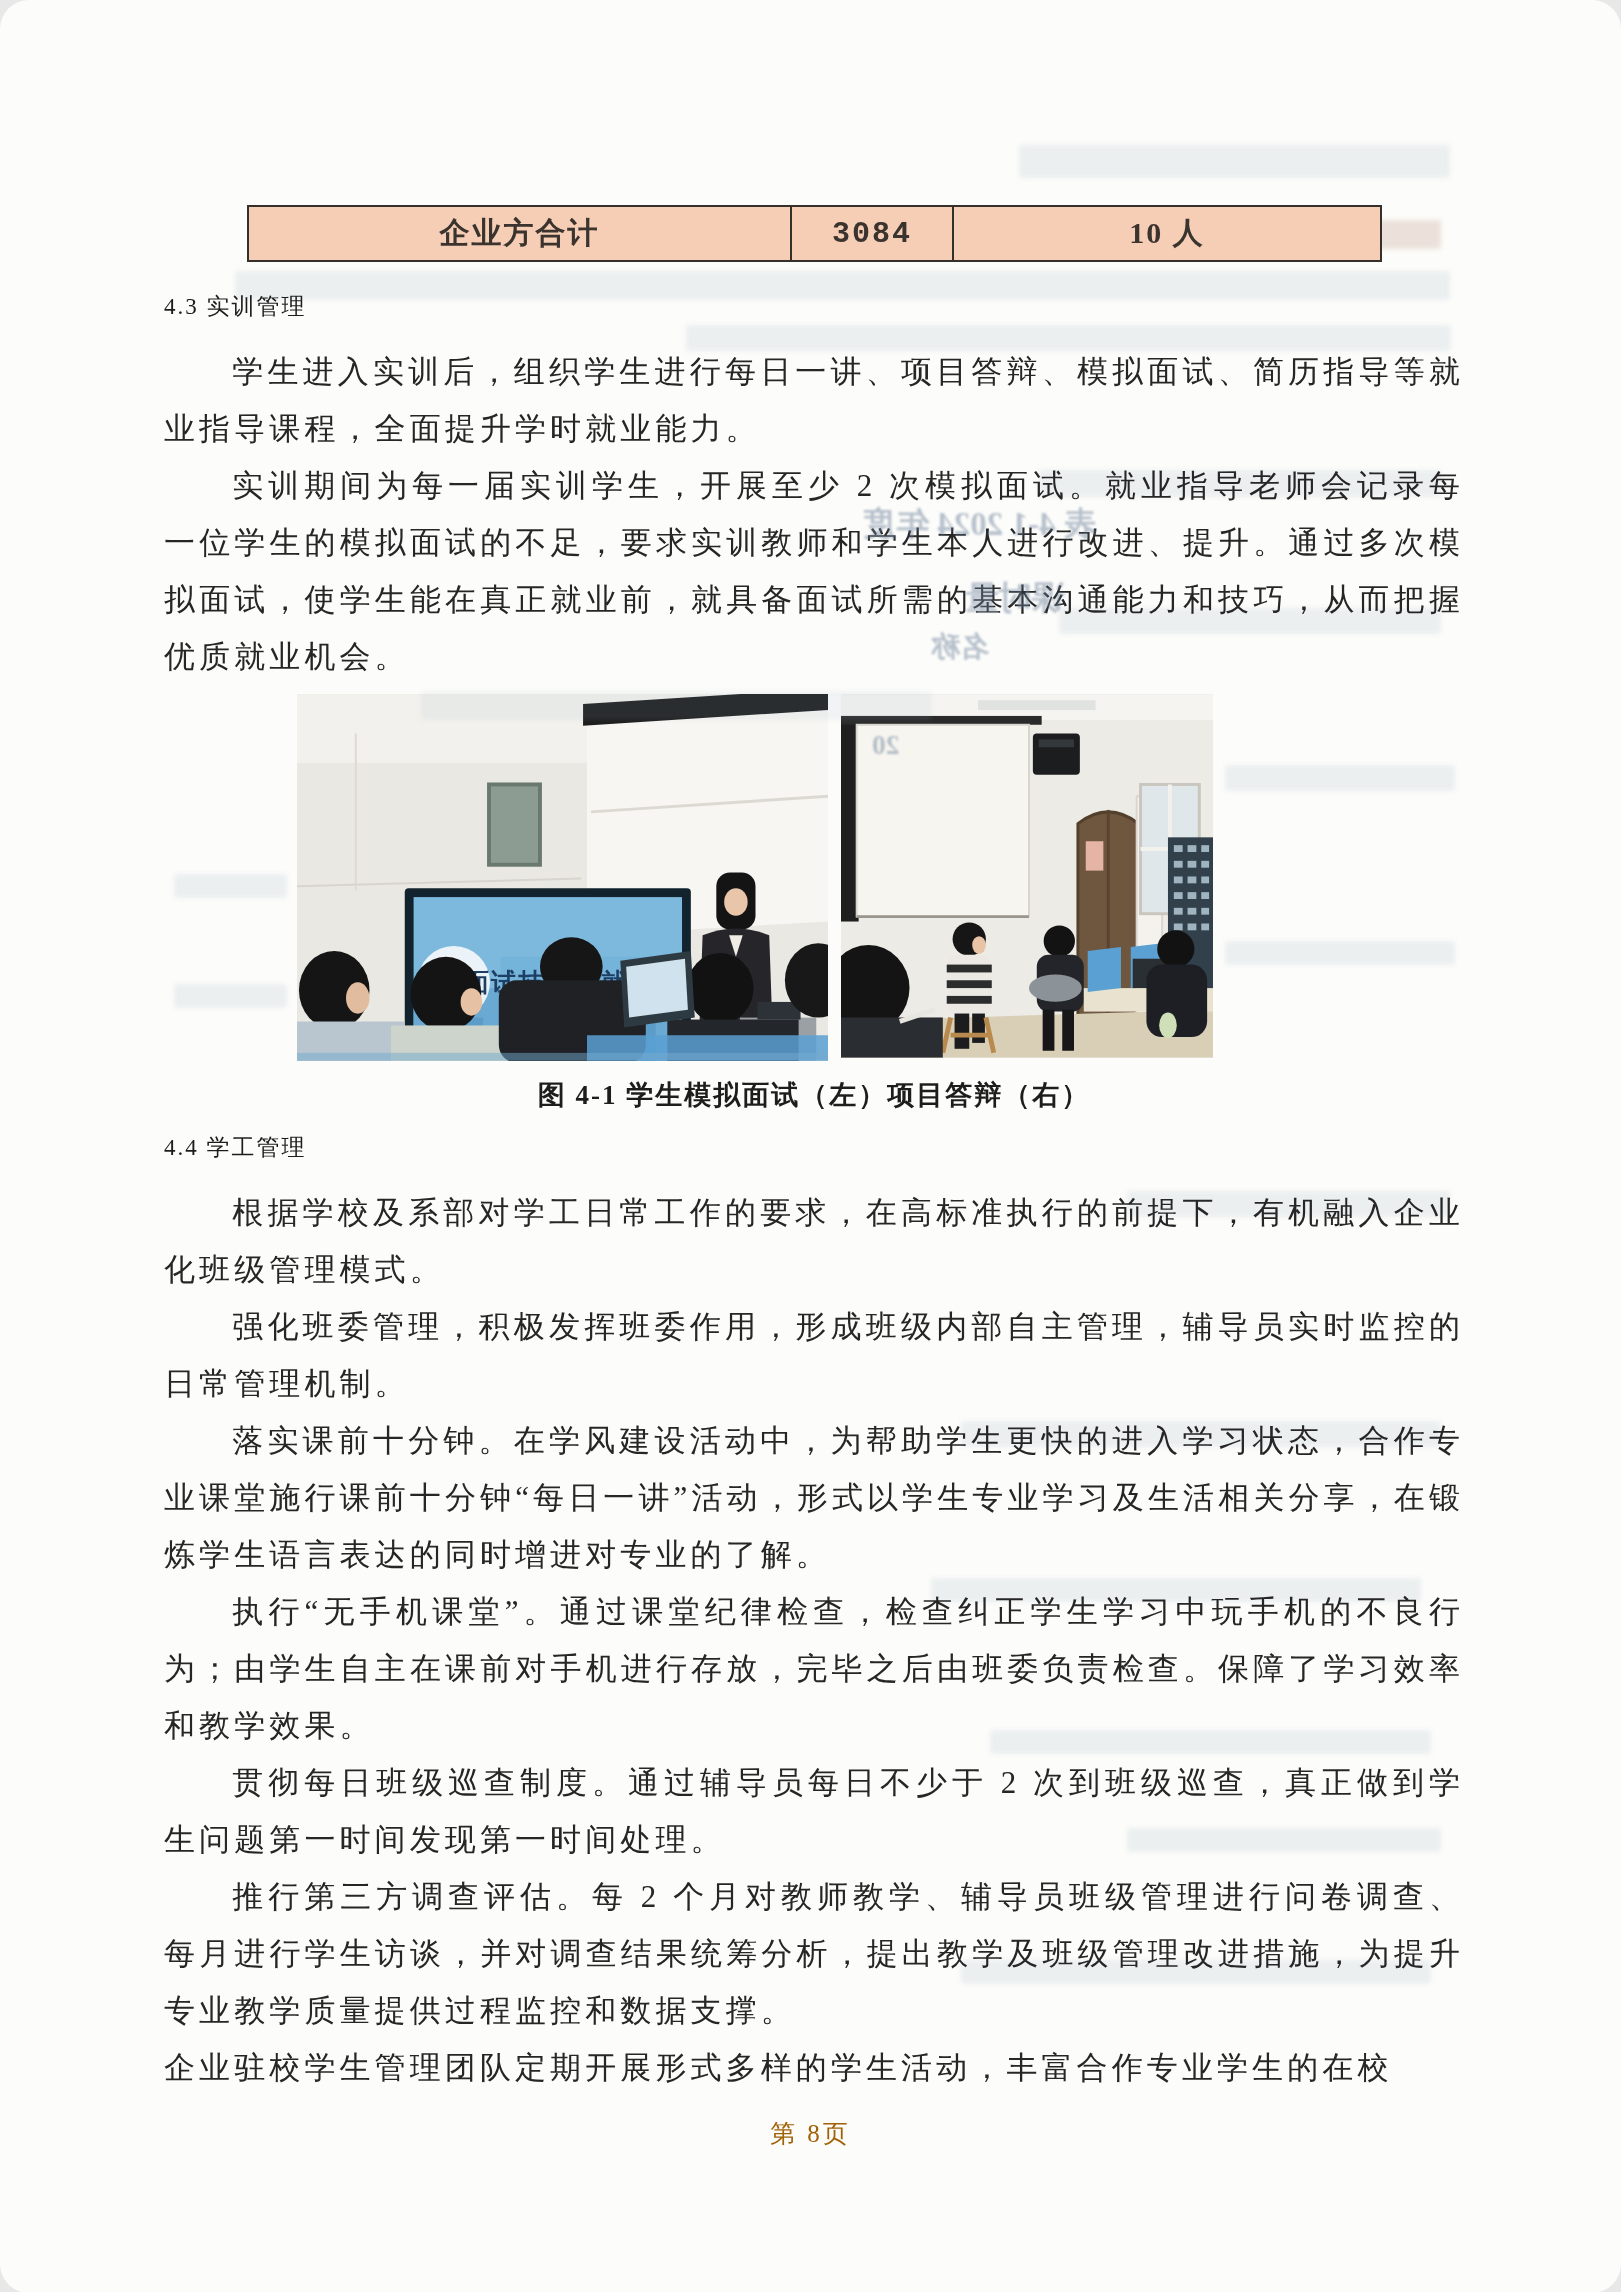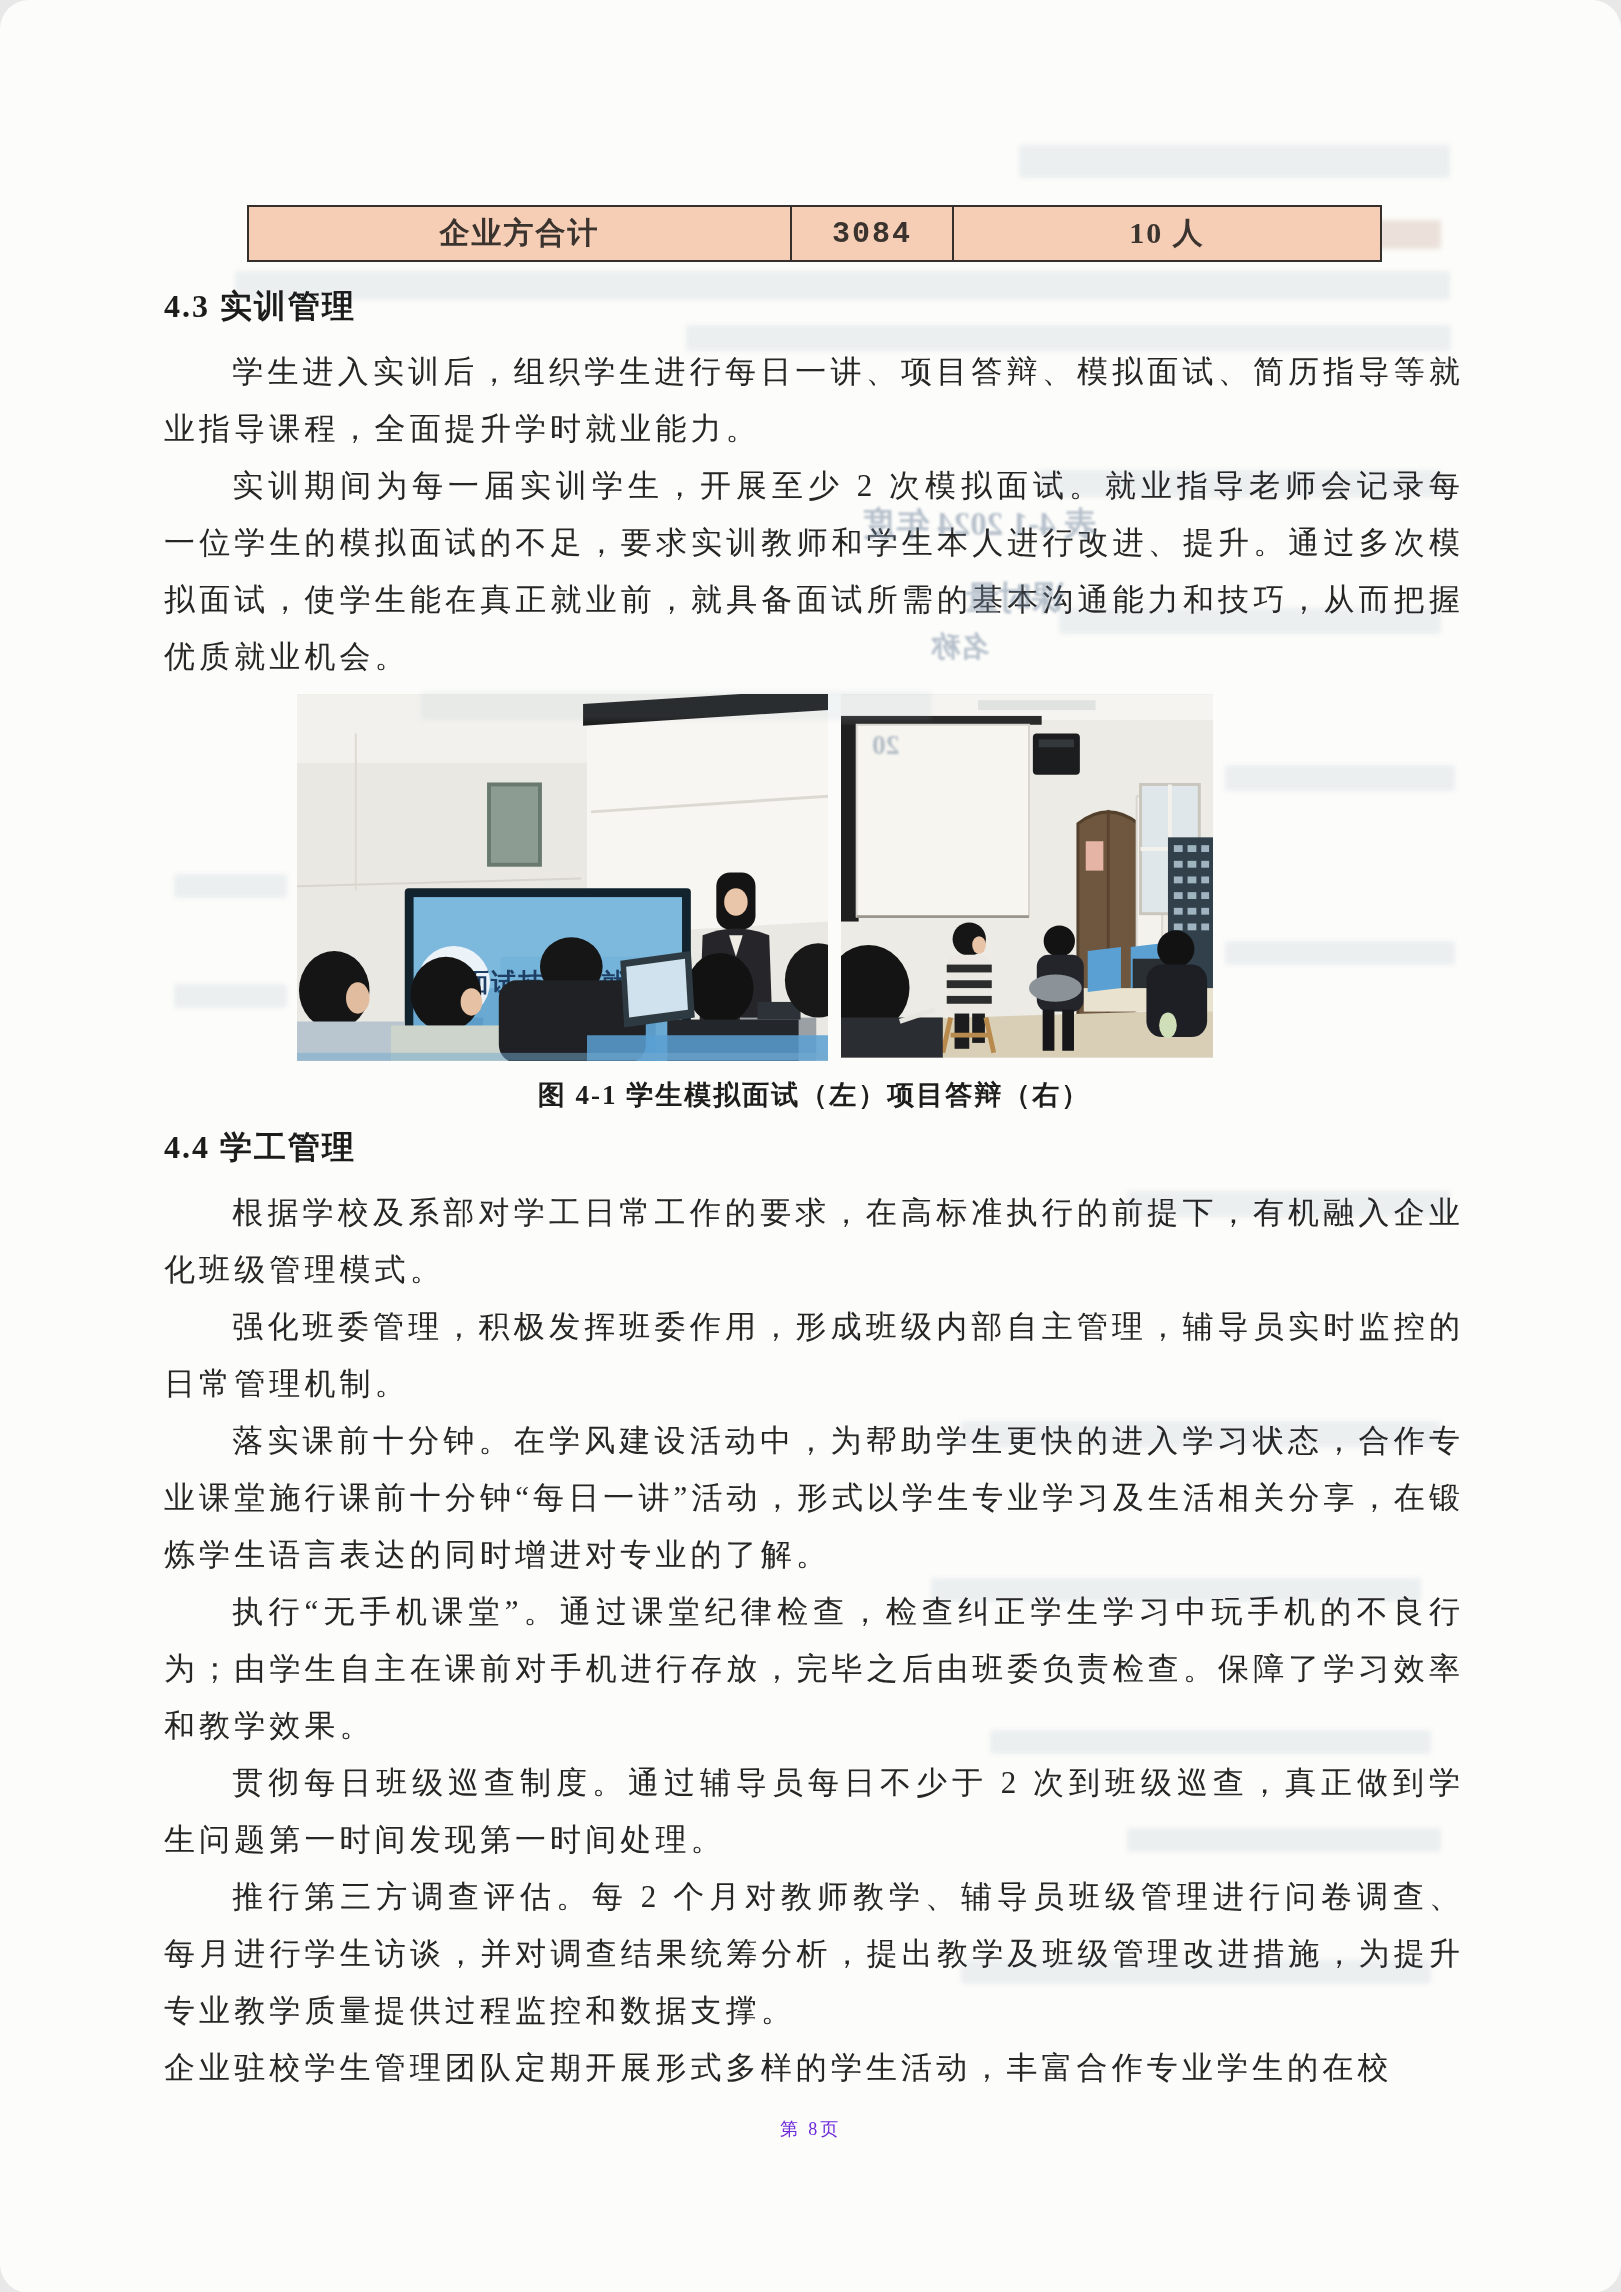--- a/index.html
+++ b/index.html
@@ -25,38 +25,38 @@
   .tcell.c1{width:543px;border-right:2px solid #35302c;}
   .tcell.c2{width:162px;border-right:2px solid #35302c;font-family:Liberation Mono, monospace;}
   .tcell.c3{flex:1;}
   
   .content{
     position:absolute;left:164px;top:284px;width:1300px;
     font-size:31px;line-height:57px;letter-spacing:4.1px;
     text-align:justify;text-justify:inter-character;
   }
   h2.sec{
-    font-size:32px;line-height:45px;font-weight:700;color:#1c1c1c;
+    font-size:23px;line-height:45px;font-weight:400;color:#1c1c1c;
     margin:0 0 13.7px 0;letter-spacing:2px;
   }
   h2.sec.second{margin-top:7px;}
   p.para{margin:0;text-indent:2.2em;}
   p.para.noindent{text-indent:0;}
   
   figure.fig{margin:9.8px 0 0 0;padding:0;}
   .photos{display:flex;gap:12.7px;margin-left:133px;align-items:flex-start;}
   .photo{display:block;background:#eceae6;}
   figcaption.caption{
     margin-top:11.8px;text-align:center;font-weight:700;font-size:27px;
     line-height:45px;letter-spacing:2px;color:#1d1d1d;text-indent:0;
   }
   
   .footer{
     position:absolute;top:2117px;left:50%;transform:translateX(-50%);
-    font-size:18px;color:#6d28d9;letter-spacing:2.9px;
+    font-size:25px;color:#a16207;letter-spacing:2.9px;
   }
   
   .smudge{position:absolute;background:rgba(150,172,194,.16);filter:blur(2.9px);
     border-radius:2.9px;pointer-events:none;}
   .smudge.warm{background:rgba(170,118,90,.20);}
   .bleed{position:absolute;transform:scaleX(-1);color:rgba(108,130,154,.48);
     filter:blur(1.1px);font-weight:700;white-space:nowrap;pointer-events:none;z-index:5;
     font-family:"Liberation Serif","DejaVu Serif",serif;}
 </style>
 </head>

